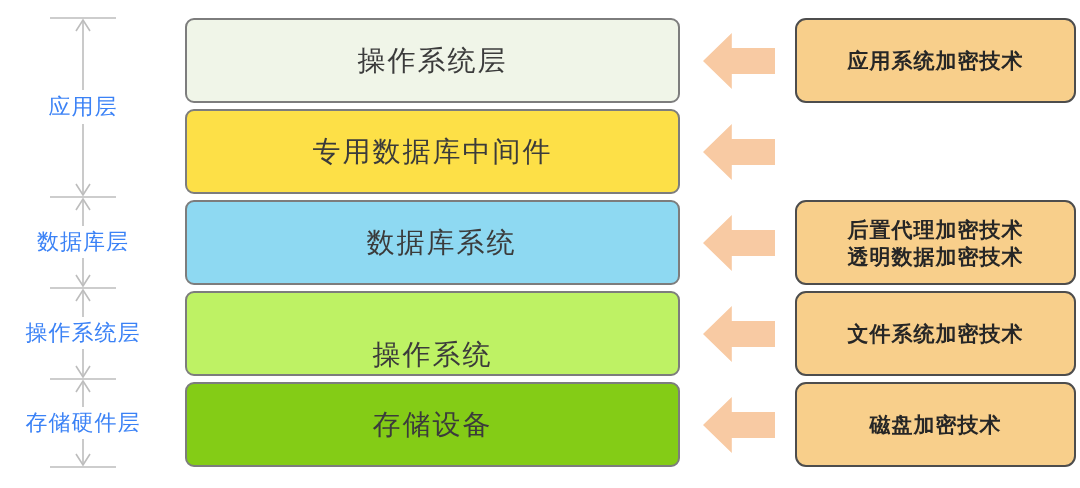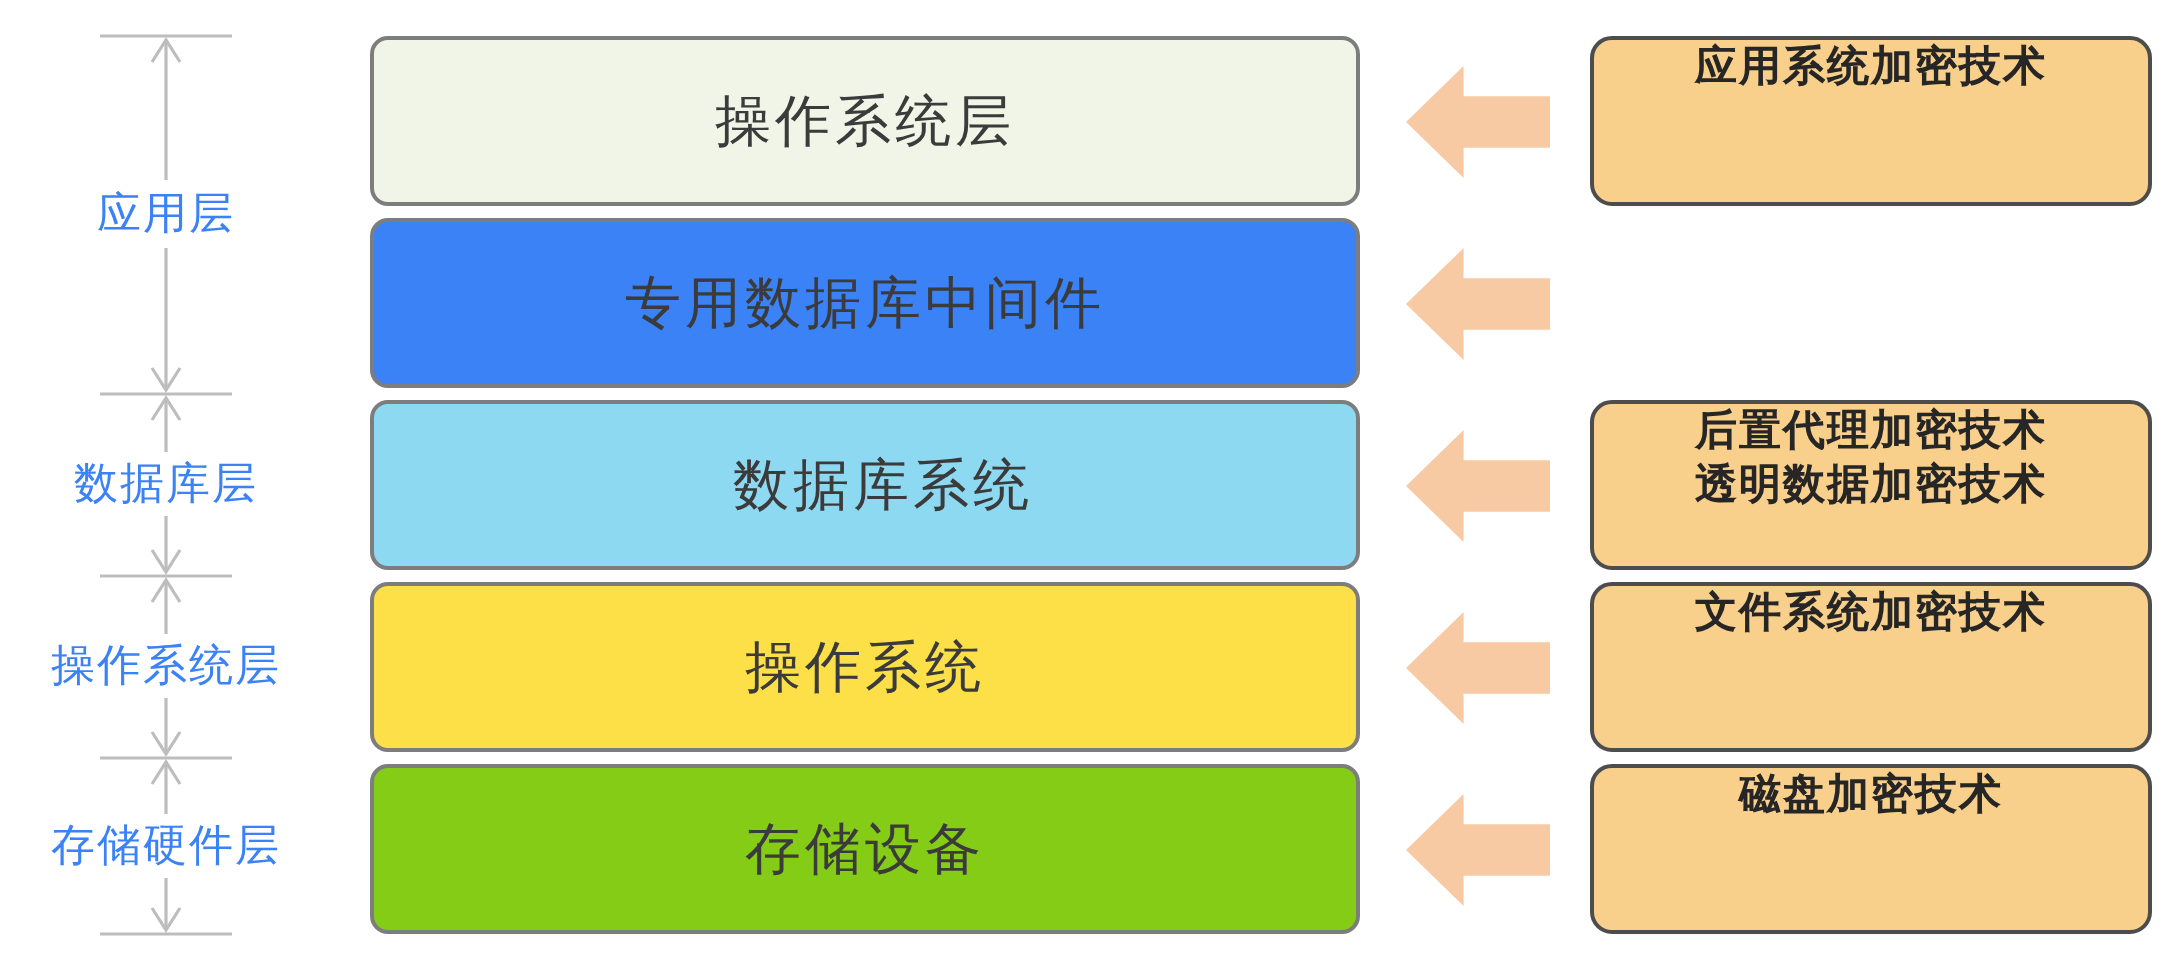--- a/index.html
+++ b/index.html
@@ -15,34 +15,34 @@
     white-space:nowrap;letter-spacing:1px;
   }
   
   .lbox{
     position:absolute;left:185px;width:495px;height:85px;box-sizing:border-box;
     border:2px solid #7d7d7d;border-radius:9px;
     display:flex;align-items:center;justify-content:center;
     font-size:28px;color:#3b3b3b;letter-spacing:2px;
   }
   .l0{background:#f0f5e8;}
-  .l1{background:#3b82f6;}
+  .l1{background:#fde047;}
   .l2{background:#8ed9f2;padding-left:18px;}
-  .l3{background:#fde047;}
+  .l3{background:#bef264;align-items:flex-end;}
   .l4{background:#84cc16;}
   
   .arrow{
     position:absolute;left:703px;width:72px;height:56px;background:#f8caa3;
     clip-path:polygon(0% 50%, 40% 0%, 40% 27%, 100% 27%, 100% 73%, 40% 73%, 40% 100%);
   }
   
   .tbox{
     position:absolute;left:795px;width:281px;height:85px;box-sizing:border-box;
     background:#f8cf8b;border:2px solid #4d4d4d;border-radius:11px;
-    display:flex;flex-direction:column;align-items:center;justify-content:flex-start;
+    display:flex;flex-direction:column;align-items:center;justify-content:center;
     font-size:21px;font-weight:bold;color:#262626;line-height:27px;letter-spacing:1px;
   }
   .tbox span:empty{display:none;}
 </style>
 </head>
 <body>
 
 <div class="canvas">
 
   <svg class="scale-svg" width="170" height="488" viewBox="0 0 170 488" stroke="#bdbdbd" stroke-width="1.6" fill="none">

